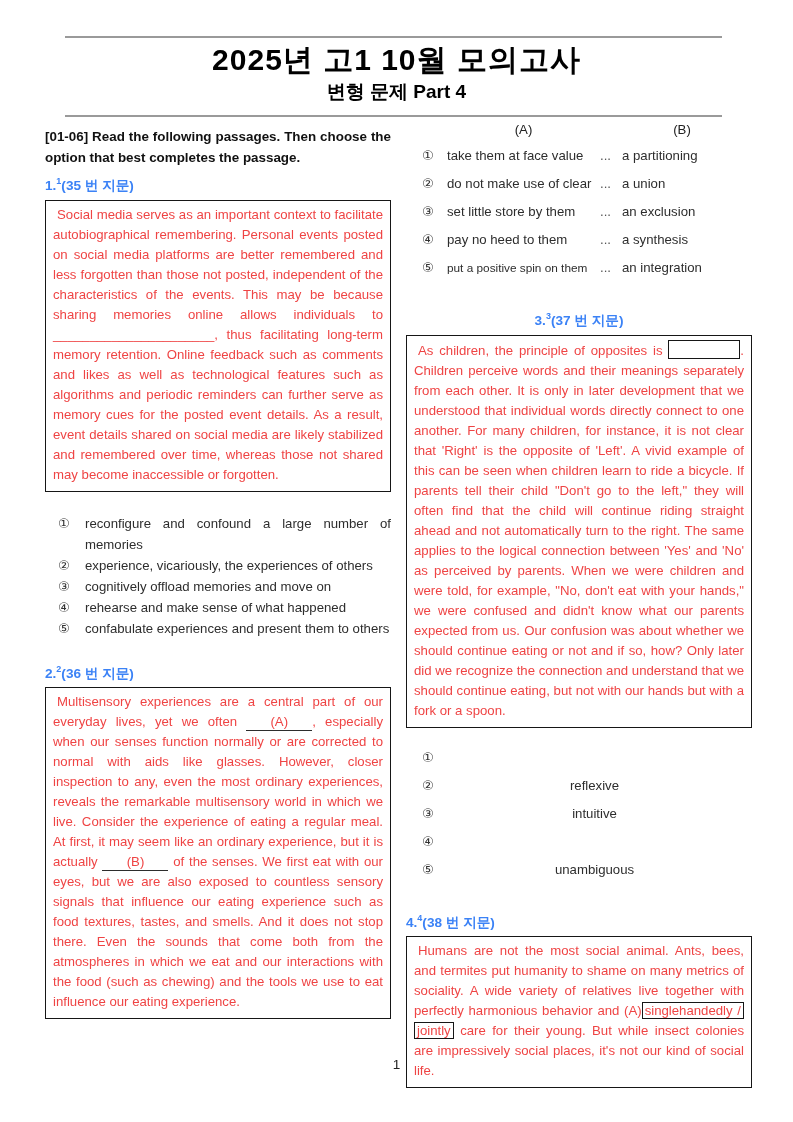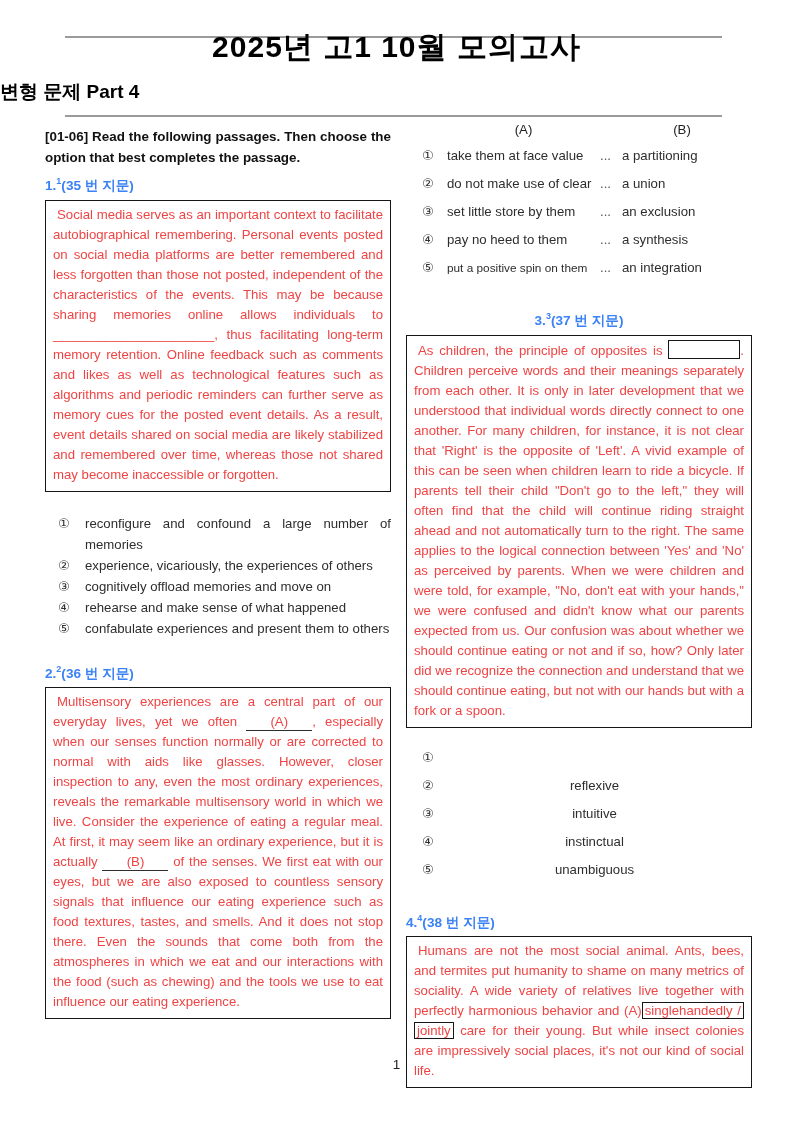--- a/index.html
+++ b/index.html
@@ -4,23 +4,23 @@
 <style>
   * { margin:0; padding:0; box-sizing:border-box; }
   html, body { background:#ffffff; }
   body {
     width:793px; height:1122px; position:relative; overflow:hidden;
     font-family:"Liberation Sans","DejaVu Sans",sans-serif; color:#222222;
   }
   .rule { position:absolute; left:65px; width:657px; height:2px; background:#9a9a9a; }
   .rule-top { top:36px; }
   .rule-bottom { top:115px; }
-  .title { position:absolute; top:27px; left:0; width:100%; text-align:center;
+  .title { position:absolute; top:40px; left:0; width:100%; text-align:center;
            font-size:30px; font-weight:bold; color:#000; letter-spacing:1px; }
-  .subtitle { position:absolute; top:79px; left:0; width:100%; 
+  .subtitle { position:absolute; top:79px; left:0; width:100%; text-align:center;
               font-size:19px; font-weight:bold; color:#000; }
 
   .col { position:absolute; width:346px; font-size:13.2px; }
   .col-left  { left:45px;  top:126px; }
   .col-right { left:406px; top:120px; }
 
   .instructions { font-weight:bold; font-size:13.4px; line-height:21px;
                   text-align:justify; color:#111; }
   .q-label { font-weight:bold; font-size:13.6px; line-height:20px;
              margin-top:3px; margin-bottom:4px; color:#3b82f6; }
@@ -156,21 +156,20 @@
       <div class="q3-row">
           <span class="q3-num">②</span>
           <span class="q3-text">reflexive</span>
         </div>
       <div class="q3-row">
           <span class="q3-num">③</span>
           <span class="q3-text">intuitive</span>
         </div>
       <div class="q3-row">
           <span class="q3-num">④</span>
-          <span class="q3-text">instinctual</span>
         </div>
       <div class="q3-row">
           <span class="q3-num">⑤</span>
           <span class="q3-text">unambiguous</span>
         </div>
     </div>
 
     <div class="q-label q4-label-gap"><span>4.</span><sup>4</sup><span>(38 번 지문)</span></div>
 
     <div class="passage"><span>Humans are not the most social animal. Ants, bees, and termites put humanity to shame on many metrics of sociality. A wide variety of relatives live together with perfectly harmonious behavior and (A)</span><span class="boxed-choice">singlehandedly / jointly</span><span> care for their young. But while insect colonies are impressively social places, it's not our kind of social life.</span></div>

